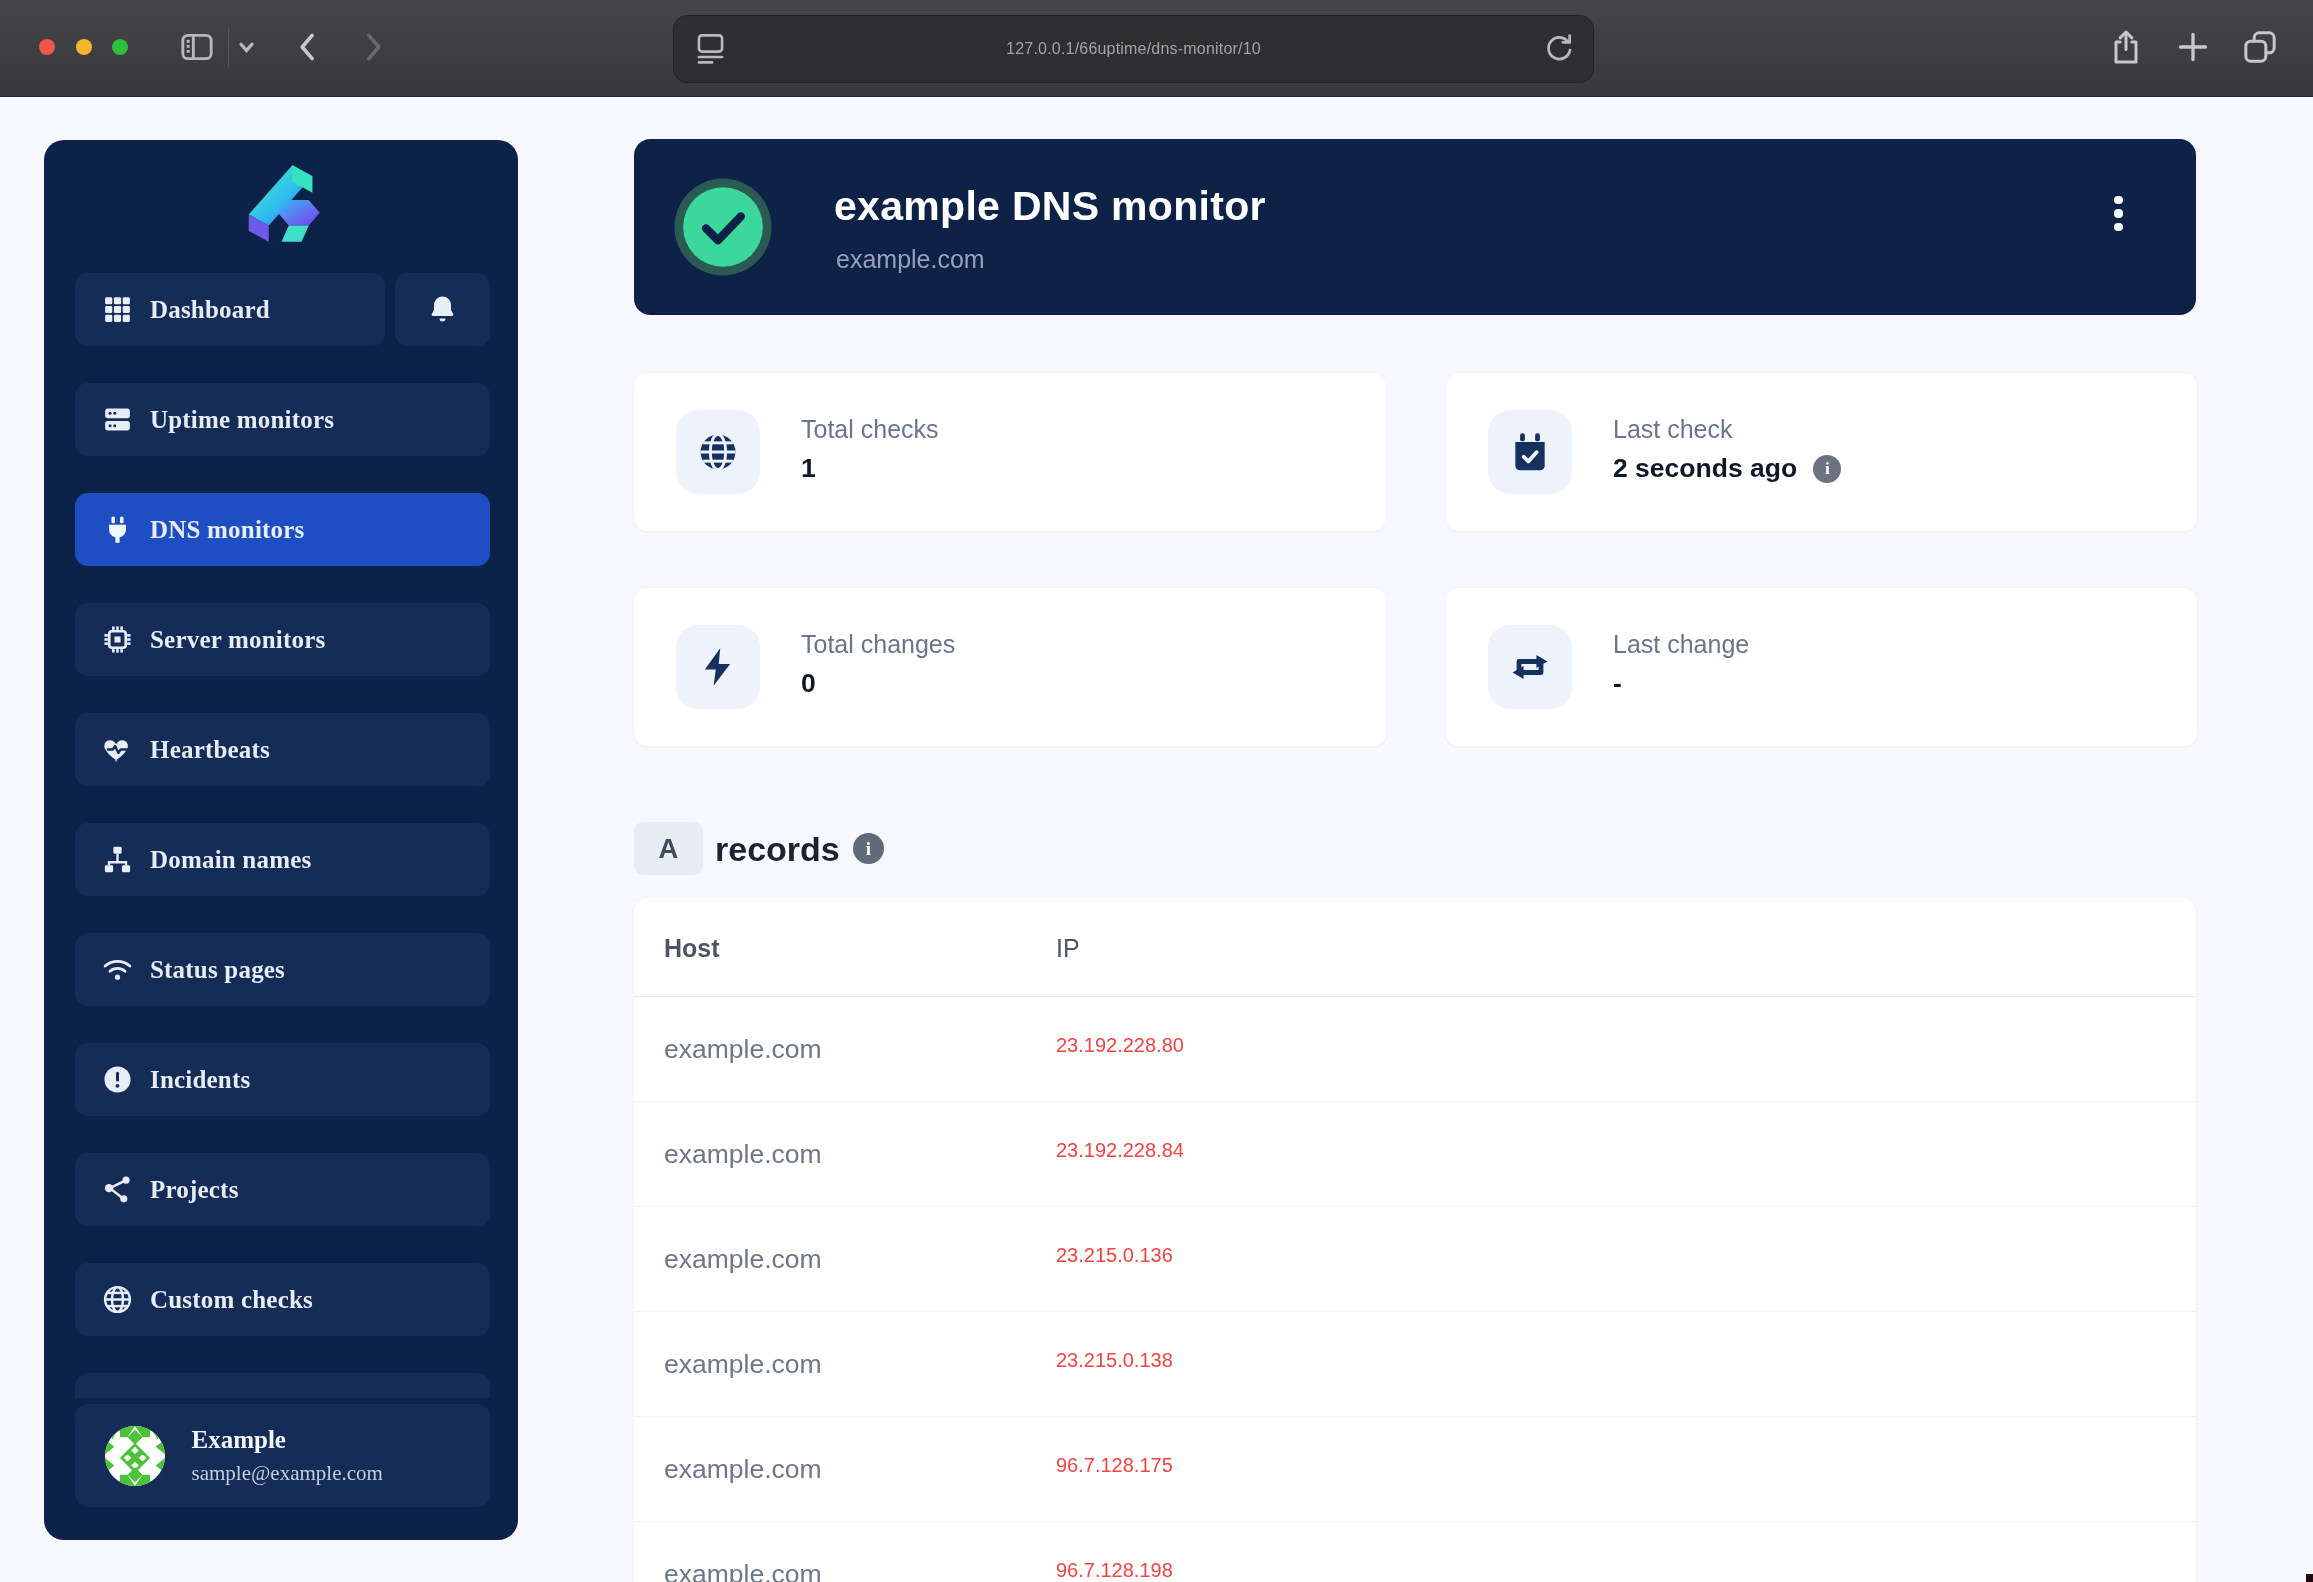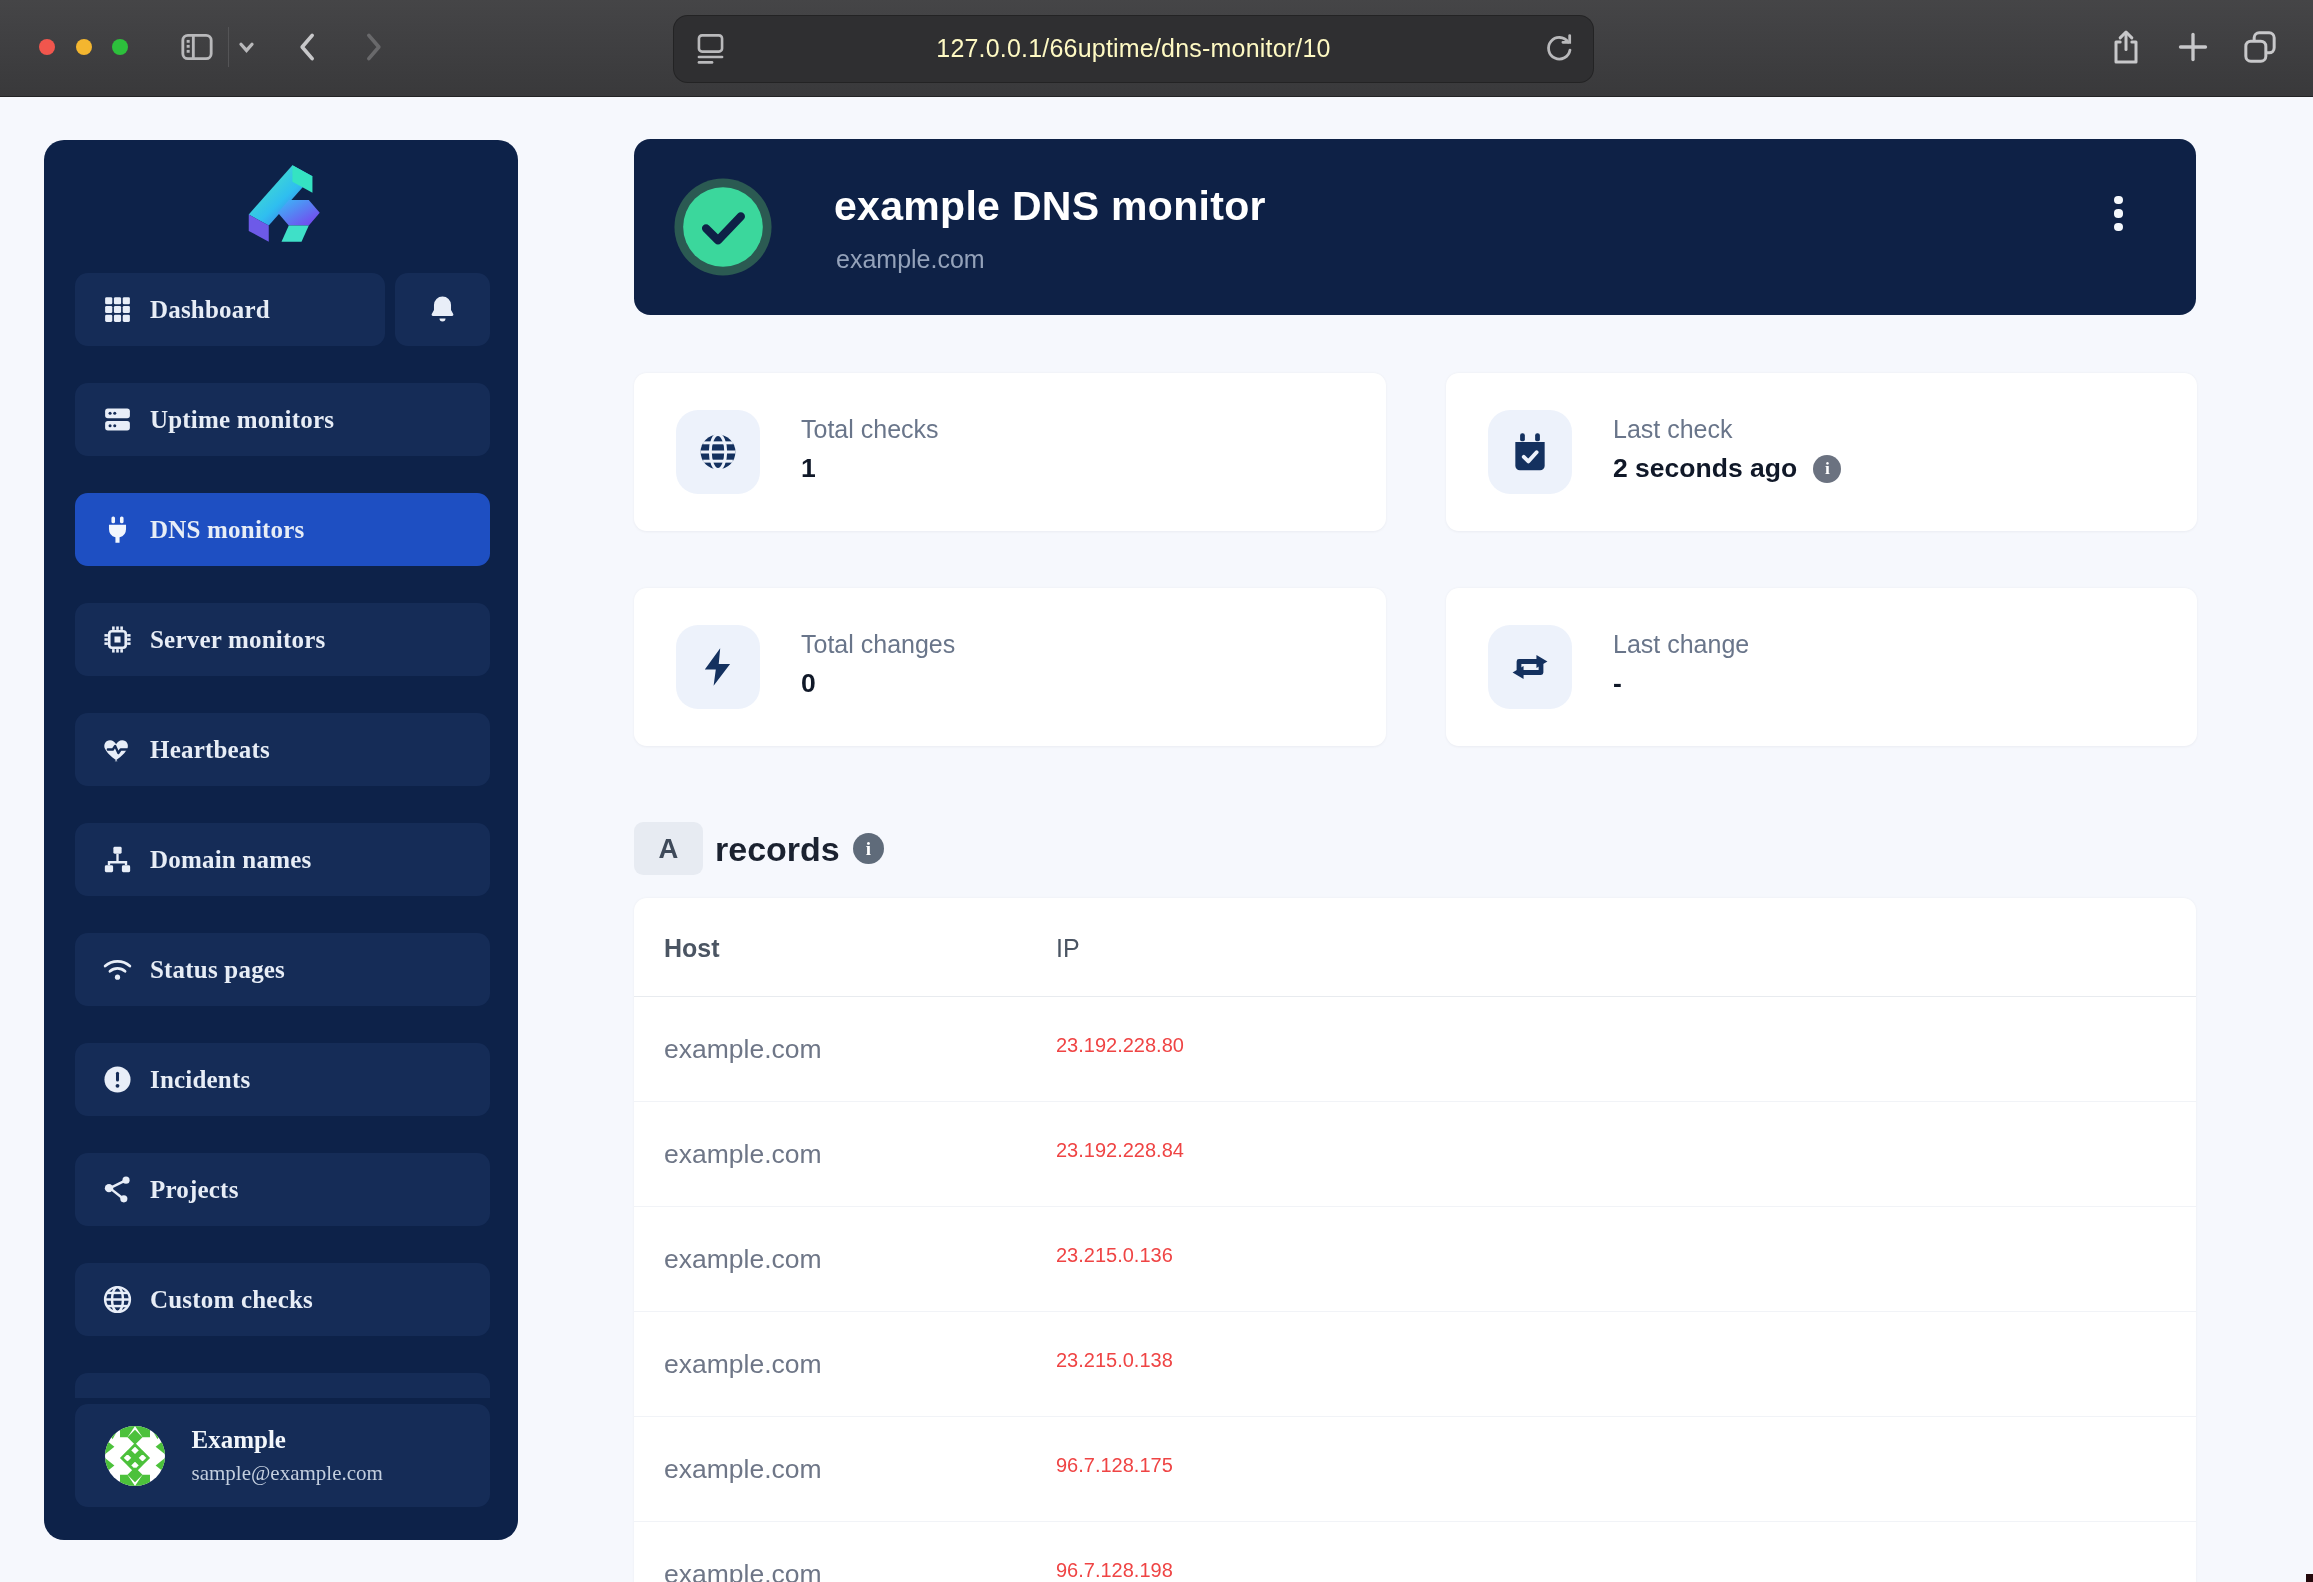--- a/index.html
+++ b/index.html
@@ -16,21 +16,21 @@
     border-bottom:0.9px solid #232325;
   }
   .tl{position:absolute;top:39px;width:16.4px;height:16.4px;border-radius:50%;}
   .chrome-ic{position:absolute;top:27.4px;width:40px;height:40px;color:#b9b9bb;}
   .chrome-sep{position:absolute;left:228px;top:27.4px;width:0.9px;height:40px;background:#545456;}
   .urlbar{
     position:absolute;left:673px;top:14.6px;width:919px;height:66px;
     background:#2f2f31;border:0.9px solid rgba(0,0,0,.25);border-radius:14.6px;
     display:flex;align-items:center;justify-content:center;
   }
-  .url-text{color:#fef9c3;font-size:25px;letter-spacing:0.2px;}
+  .url-text{color:#a3a3a3;font-size:16px;letter-spacing:0.2px;}
   
   .sidebar{
     position:absolute;left:44px;top:140px;width:474px;height:1400px;
     background:#0d2249;border-radius:20px;
     display:flex;flex-direction:column;align-items:stretch;font-family:Liberation Serif, serif;
   }
   .logo{margin:25px auto 0 auto;width:91px;height:79px;flex:none;}
   .dash-row{display:flex;margin:29px 28px 0 31px;gap:10px;}
   .nav-item{
     height:73px;border-radius:12.8px;background:#152c57;

